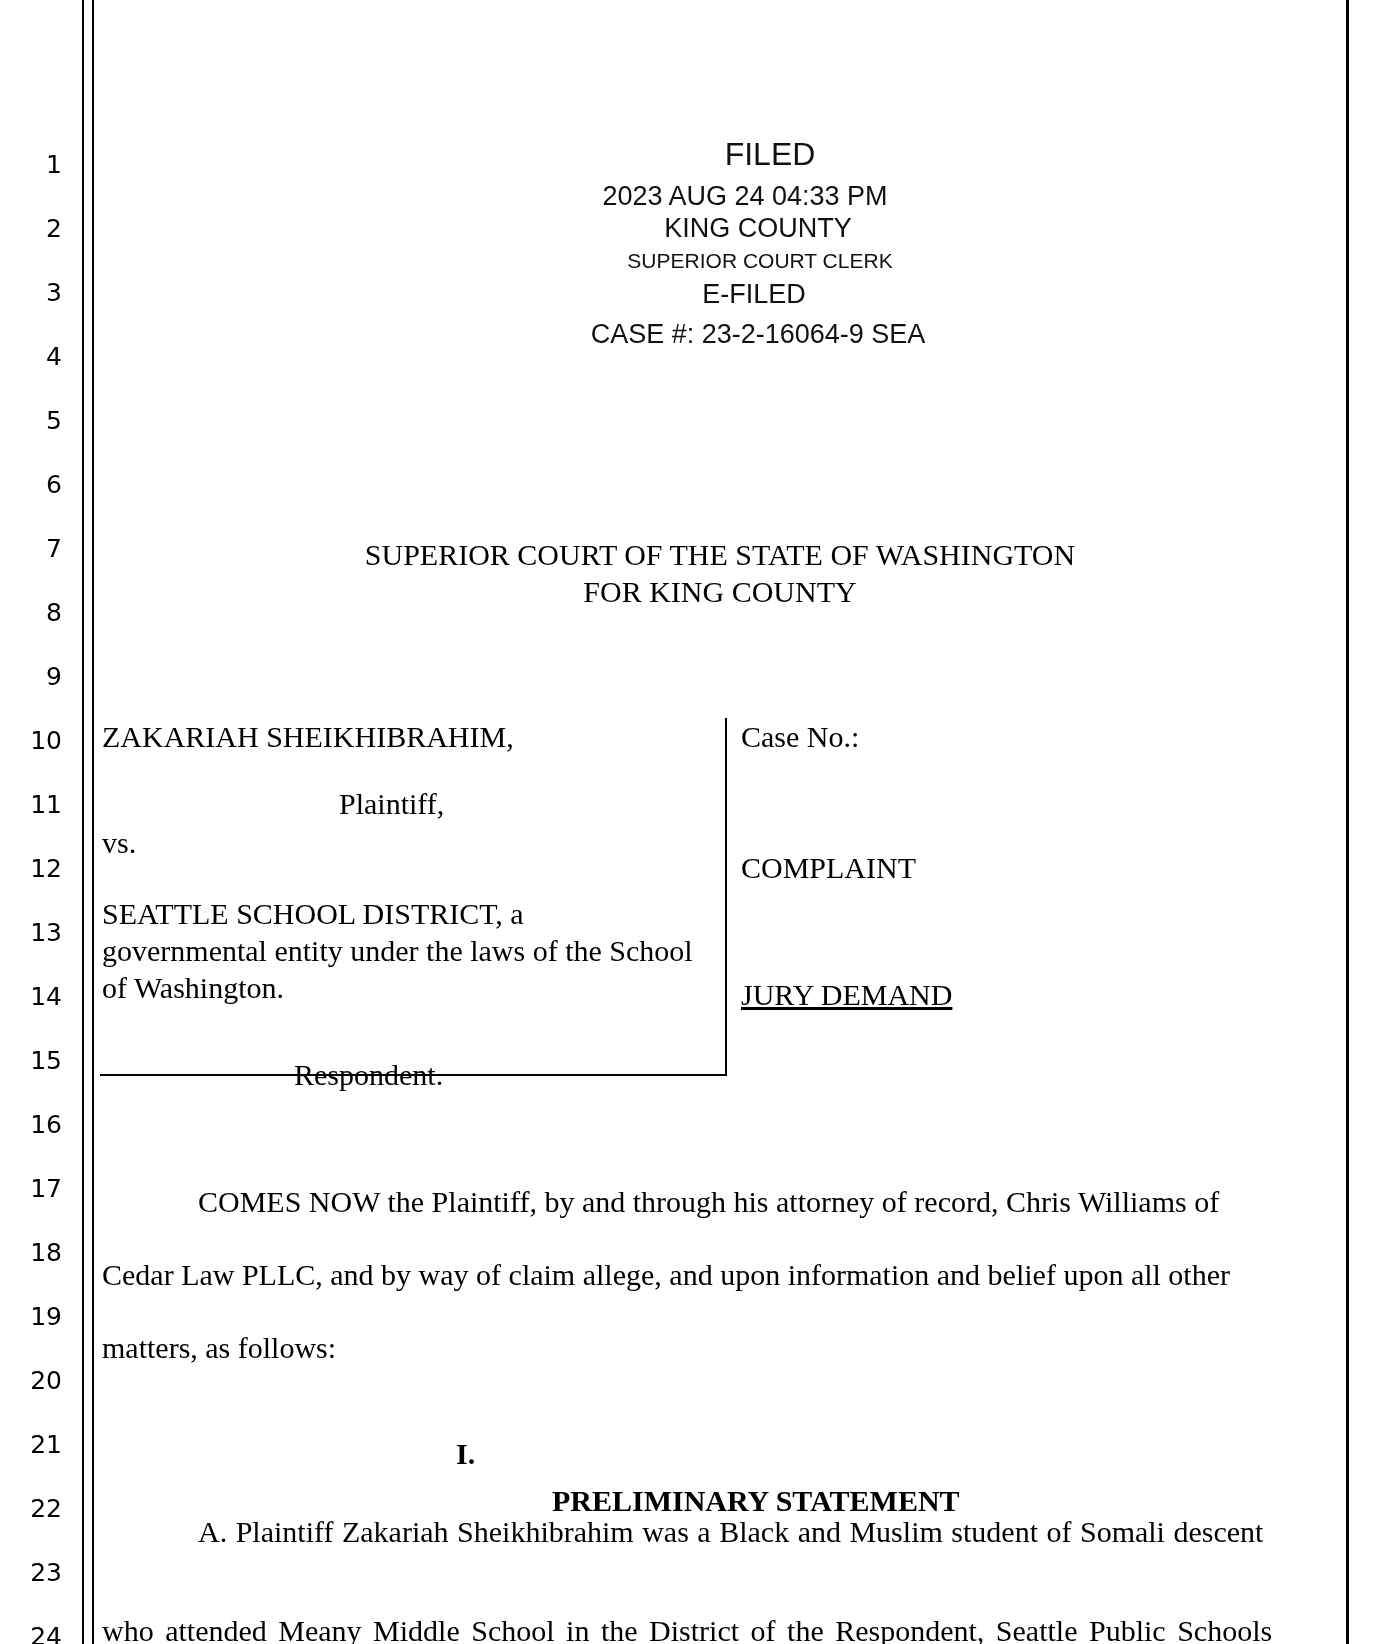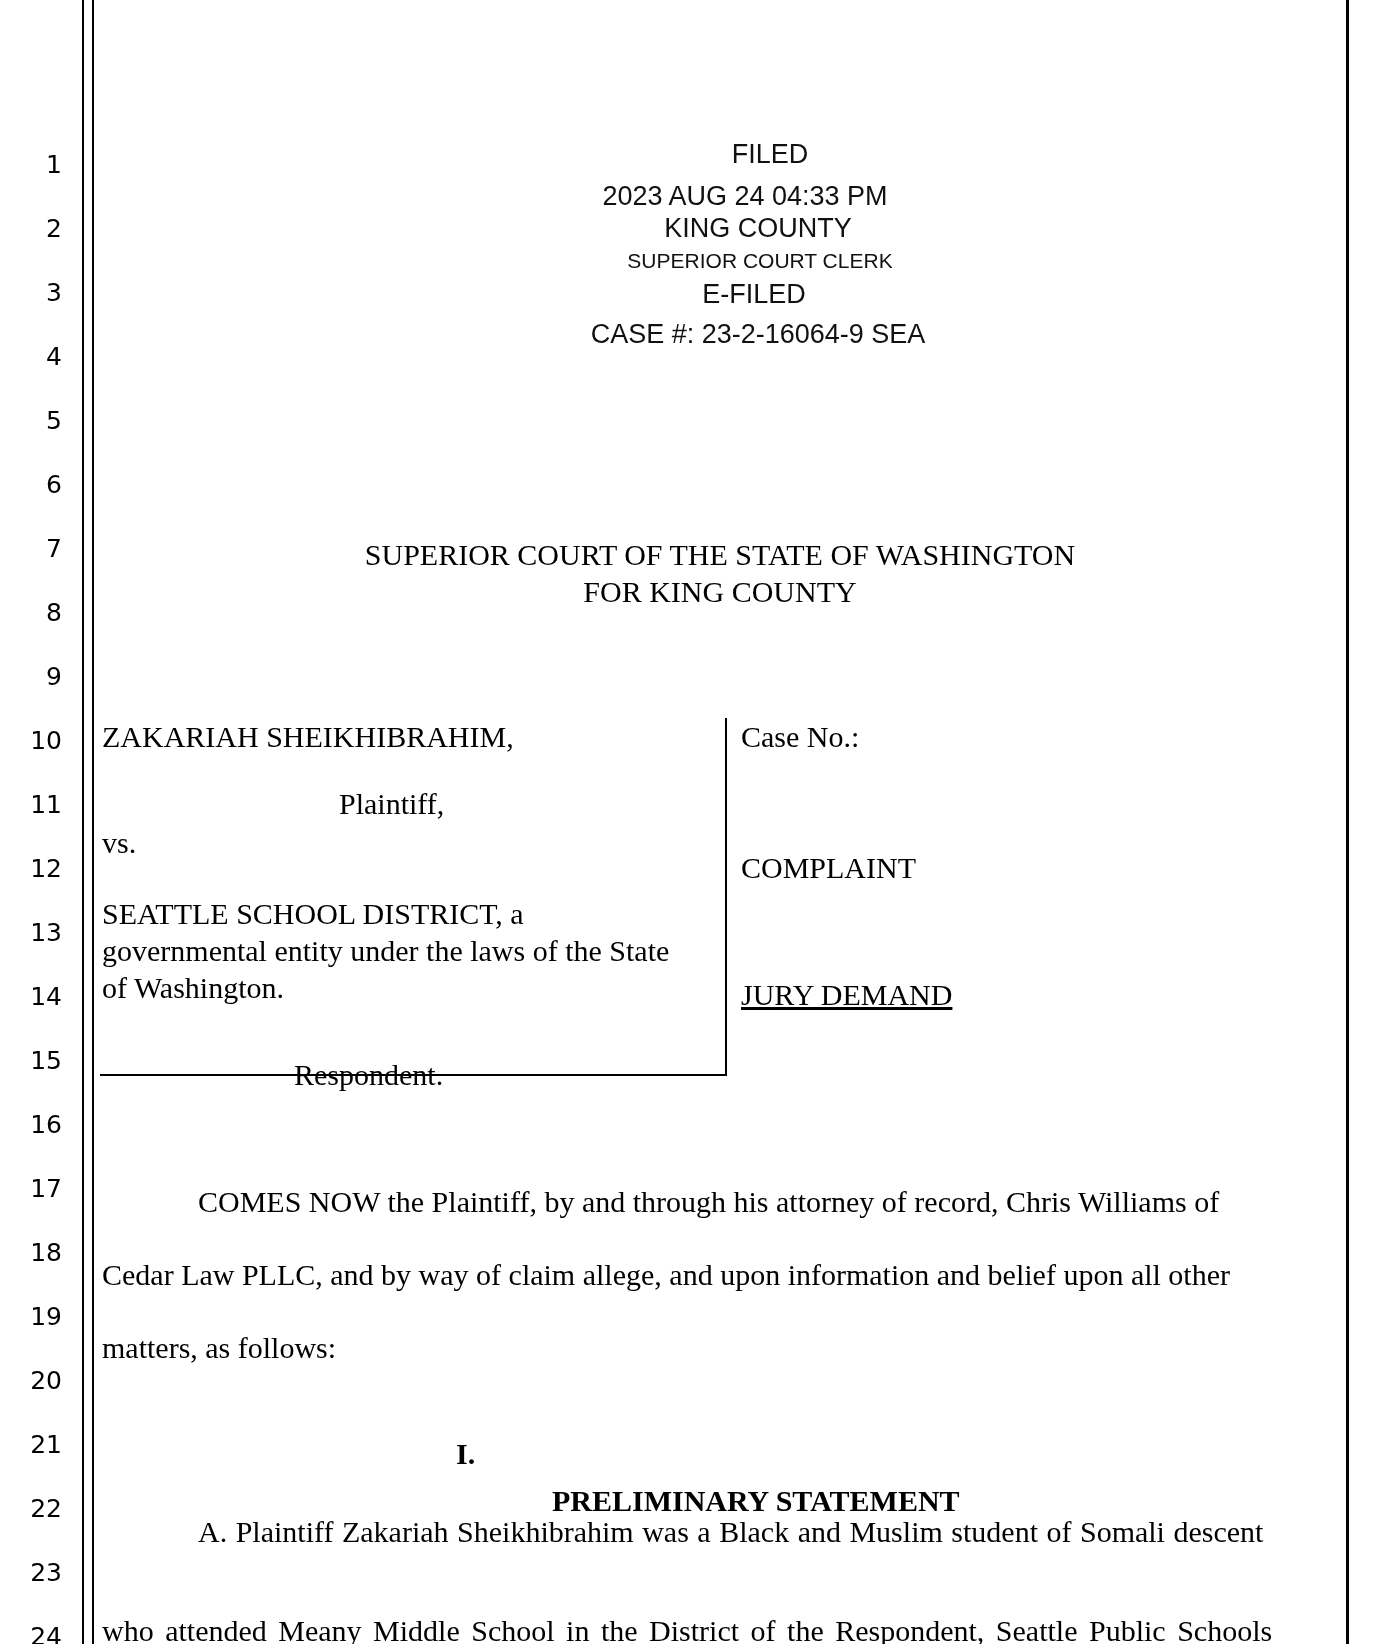--- a/index.html
+++ b/index.html
@@ -41,37 +41,37 @@
   <div class="lnum" style="top:1238px">18</div>
   <div class="lnum" style="top:1302px">19</div>
   <div class="lnum" style="top:1366px">20</div>
   <div class="lnum" style="top:1430px">21</div>
   <div class="lnum" style="top:1494px">22</div>
   <div class="lnum" style="top:1558px">23</div>
   <div class="lnum" style="top:1622px">24</div>
 </div>
 
 <div>
-  <div class="stamp" style="top:134px;font-size:27px;line-height:40px;left:550px;">FILED</div>
+  <div class="stamp" style="top:134px;font-size:32px;line-height:40px;left:550px;">FILED</div>
   <div class="stamp" style="top:180px;font-size:27px;line-height:32px;left:525px;">2023 AUG 24 04:33 PM</div>
   <div class="stamp" style="top:212px;font-size:27px;line-height:32px;left:538px;">KING COUNTY</div>
   <div class="stamp" style="top:245px;font-size:21px;line-height:32px;left:540px;">SUPERIOR COURT CLERK</div>
   <div class="stamp" style="top:278px;font-size:27px;line-height:32px;left:534px;">E-FILED</div>
   <div class="stamp" style="top:318px;font-size:27px;line-height:32px;left:538px;">CASE #: 23-2-16064-9 SEA</div>
 </div>
 
 <div class="t center" style="left:102px;width:1236px;top:538px;">SUPERIOR COURT OF THE STATE OF WASHINGTON</div>
 <div class="t center" style="left:102px;width:1236px;top:575px;">FOR KING COUNTY</div>
 
 <div>
   <div class="t" style="left:102px;top:720px;">ZAKARIAH SHEIKHIBRAHIM,</div>
   <div class="t" style="left:294px;top:787px;margin-left:45px;">Plaintiff,</div>
   <div class="t" style="left:102px;top:826px;">vs.</div>
   <div class="t" style="left:102px;top:897px;">SEATTLE SCHOOL DISTRICT, a</div>
-  <div class="t" style="left:102px;top:934px;">governmental entity under the laws of the State</div>
+  <div class="t" style="left:102px;top:934px;">governmental entity under the laws of the School</div>
   <div class="t" style="left:102px;top:971px;">of Washington.</div>
   <div class="t" style="left:294px;top:1058px;">Respondent.</div>
   <div class="caption-box-right"></div>
   <div class="caption-box-bottom"></div>
 
   <div class="t" style="left:741px;top:720px;">Case No.:</div>
   <div class="t" style="left:741px;top:851px;">COMPLAINT</div>
   <div class="t" style="left:741px;top:978px;text-decoration:underline;">JURY DEMAND</div>
 </div>
 

